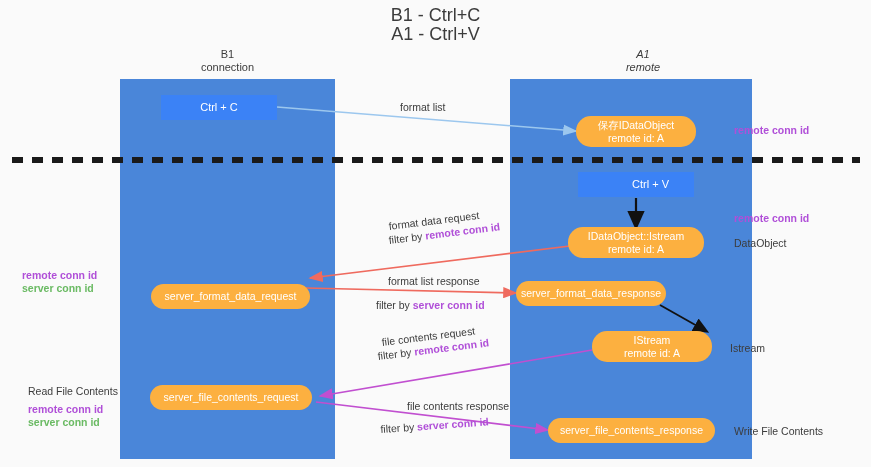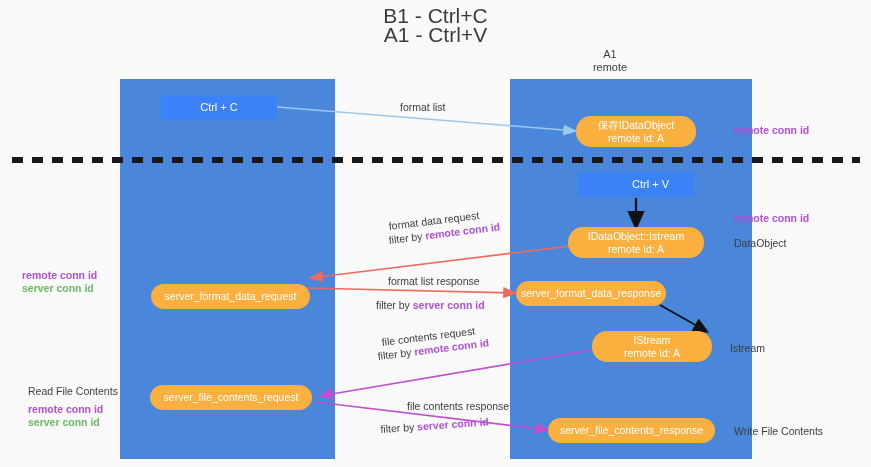--- a/index.html
+++ b/index.html
@@ -9,21 +9,21 @@
     font-family:"Liberation Sans", sans-serif;
     overflow:hidden;
     position:relative;
   }
   #stage{position:absolute;left:0;top:0;width:871px;height:467px;}
 
   .lane{position:absolute;background:#4a86d9;}
 
   .title{
     position:absolute;left:0;top:6px;width:871px;
-    text-align:center;font-size:21px;color:#3c3c3c;line-height:19px;
+    text-align:center;font-size:18px;color:#3c3c3c;line-height:19px;
     white-space:pre-line;
   }
 
   .colhead{
     position:absolute;text-align:center;font-size:11px;color:#3c3c3c;
     line-height:13px;white-space:pre-line;
   }
 
   .node{
     position:absolute;display:flex;align-items:center;justify-content:center;
@@ -52,21 +52,23 @@
 <body>
 
 <div id="stage">
 
   <div class="lane" style="left:120px;top:79px;width:215px;height:380px;"></div>
   <div class="lane" style="left:510px;top:79px;width:242px;height:380px;"></div>
 
   <div class="title">B1 - Ctrl+C
 A1 - Ctrl+V</div>
 
-  <div class="colhead" style="left:489px;top:48px;width:242px;">A1
+  <div class="colhead" style="left:120px;top:48px;width:215px;">B1
+connection</div>
+  <div class="colhead" style="left:522px;top:48px;width:242px;font-style:italic;">A1
 remote</div>
 
   <svg class="overlay" viewBox="0 0 871 467">
     <defs>
       <marker id="ah-blue" markerWidth="9" markerHeight="7" refX="8" refY="3.5" orient="auto">
         <polygon points="0 0, 9 3.5, 0 7" fill="#9cc7ee"></polygon>
       </marker>
       <marker id="ah-red" markerWidth="9" markerHeight="7" refX="8" refY="3.5" orient="auto">
         <polygon points="0 0, 9 3.5, 0 7" fill="#ef6a5e"></polygon>
       </marker>

